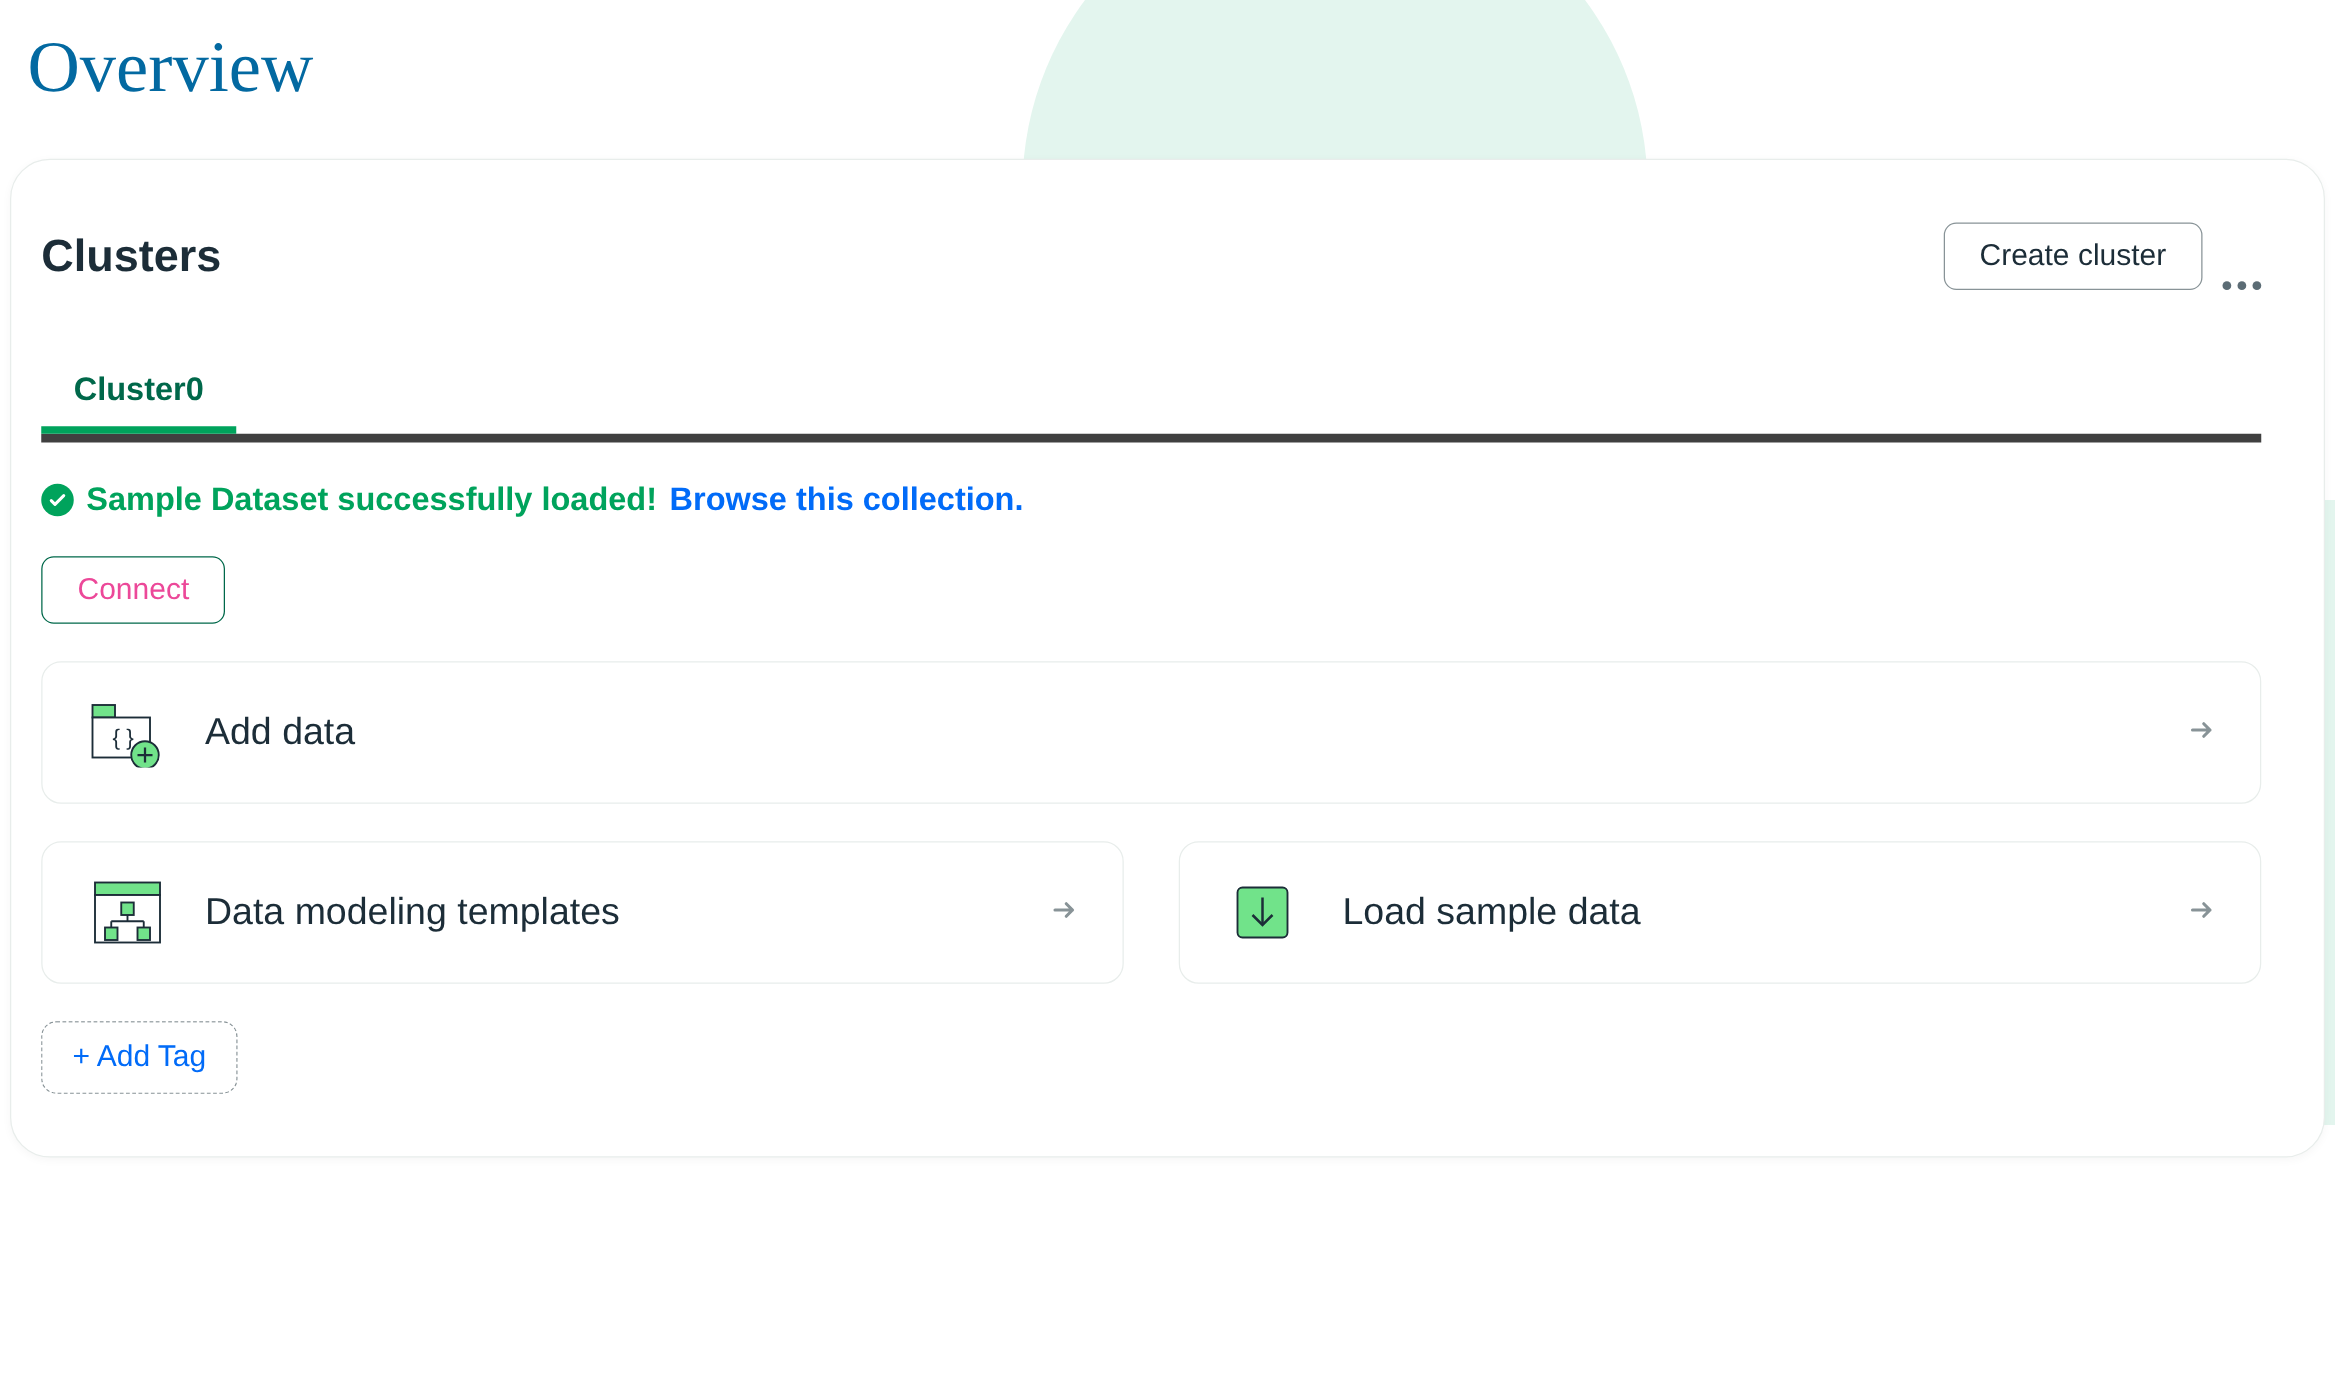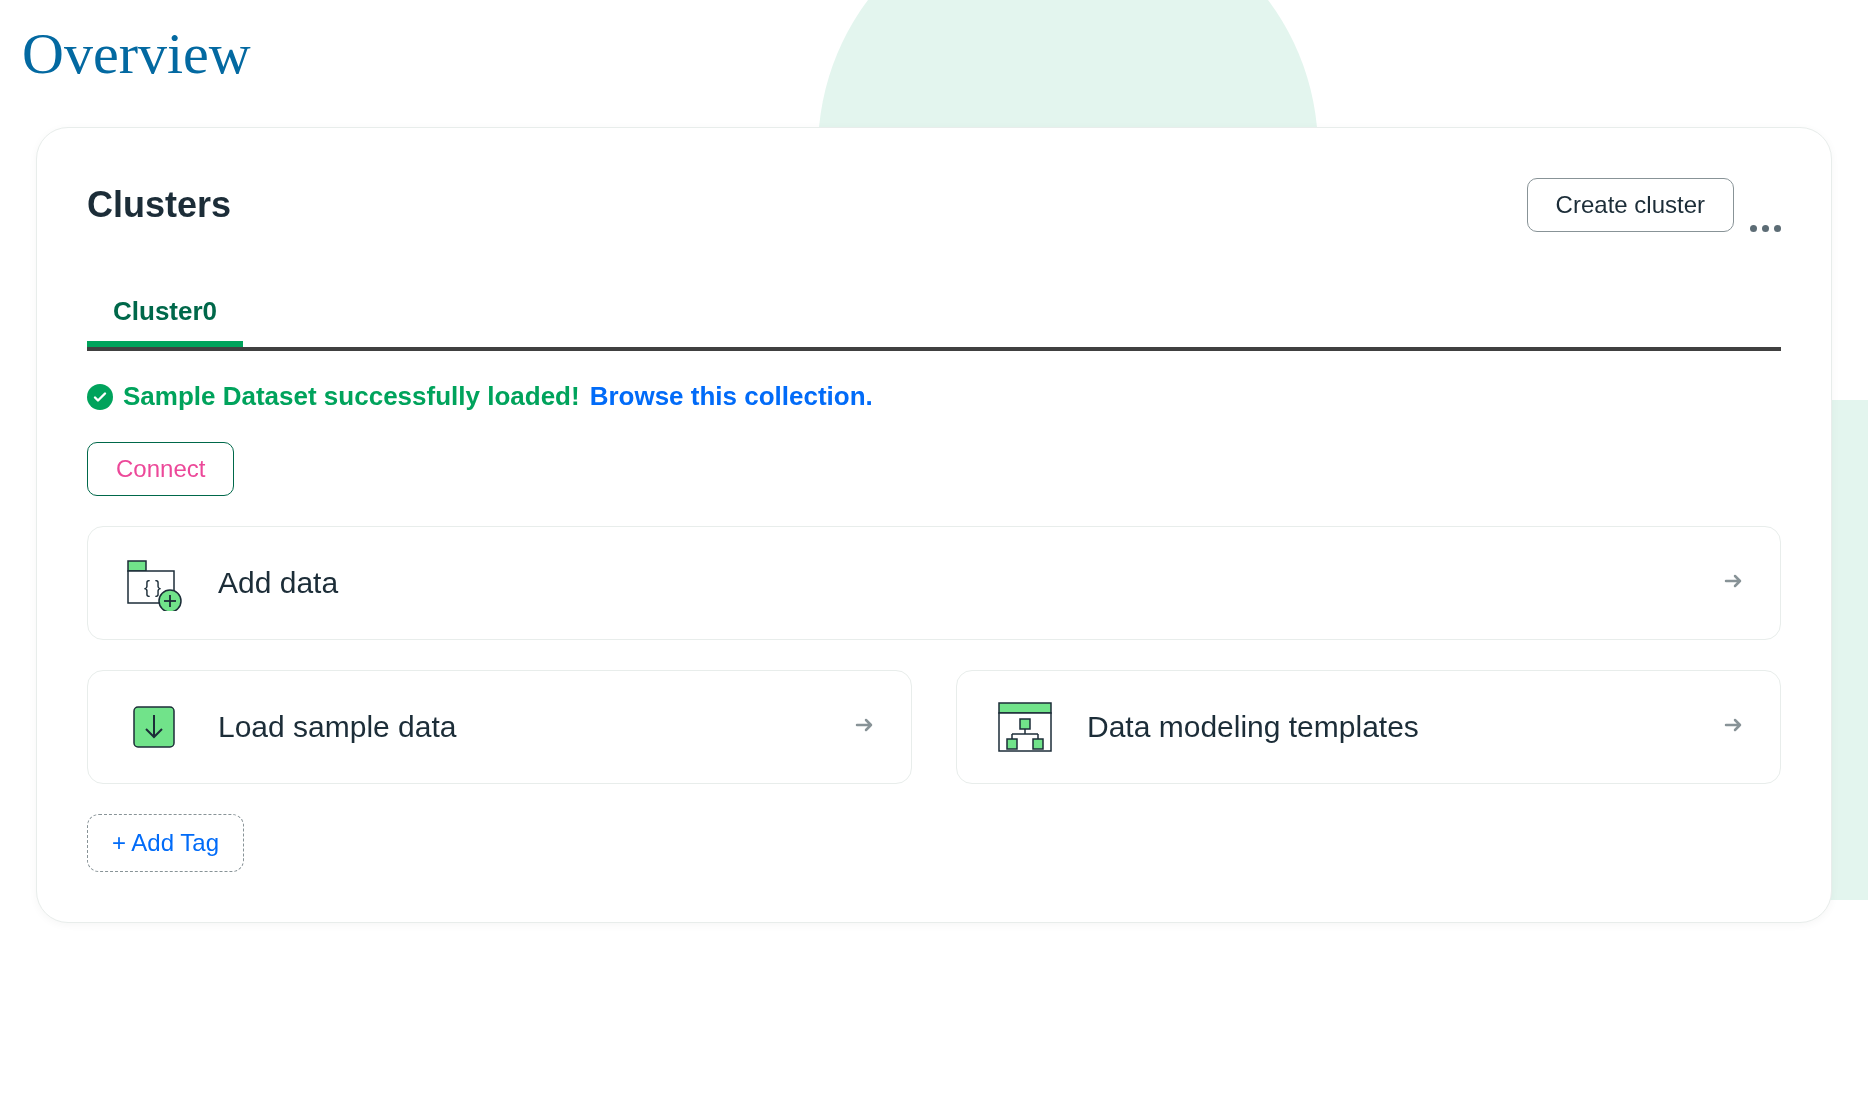--- a/index.html
+++ b/index.html
@@ -43,22 +43,22 @@
       font-weight: 400;
       color: #0369a1;
       margin: 20px 0 40px 22px;
     }
     .panel {
       position: relative;
       z-index: 1;
       background: #ffffff;
       border: 1px solid #E8EDEB;
       border-radius: 32px;
-      margin: 0 36px;
-      padding: 50px 50px 50px 50px;
+      margin: 0 8px;
+      padding: 50px 50px 50px 24px;
       box-shadow: 0 2px 8px rgba(0,0,0,0.04);
     }
     .panel-header {
       display: flex;
       justify-content: space-between;
       align-items: center;
       margin-bottom: 50px;
     }
     .panel-title {
       font-size: 36px;
@@ -93,21 +93,21 @@
       cursor: pointer;
     }
     .dots span {
       width: 7px;
       height: 7px;
       background: #5C6C75;
       border-radius: 50%;
     }
     .tabs {
       display: flex;
-      border-bottom: 4px solid #404040;
+      border-bottom: 7px solid #404040;
       margin-bottom: 30px;
     }
     .tab {
       padding: 14px 26px;
       font-size: 26px;
       font-weight: 600;
       color: #00684A;
       border-bottom: 6px solid #00A35C;
       cursor: pointer;
     }
@@ -248,38 +248,20 @@
       <div class="card-title">Add data</div>
     </div>
     <div class="arrow-icon">
       <svg width="24" height="24" viewBox="0 0 24 24">
           <path d="M4 12h14M13 7l5 5-5 5" stroke="#889397" stroke-width="2.5" fill="none" stroke-linecap="round" stroke-linejoin="round"></path>
         </svg>
     </div>
   </div>
 
   <div class="card-grid">
-    <div class="card">
-      <div class="card-left">
-        <div class="icon-box">
-          <svg width="48" height="48" viewBox="0 0 48 48">
-            <rect x="4" y="4" width="40" height="40" rx="4" fill="#71E38A" stroke="#1C2D38" stroke-width="1.5"></rect>
-            <line x1="24" y1="12" x2="24" y2="34" stroke="#1C2D38" stroke-width="2"></line>
-            <path d="M16 26 L24 34 L32 26" stroke="#1C2D38" stroke-width="2" fill="none"></path>
-          </svg>
-        </div>
-        <div class="card-title">Load sample data</div>
-      </div>
-      <div class="arrow-icon">
-        <svg width="24" height="24" viewBox="0 0 24 24">
-            <path d="M4 12h14M13 7l5 5-5 5" stroke="#889397" stroke-width="2.5" fill="none" stroke-linecap="round" stroke-linejoin="round"></path>
-          </svg>
-      </div>
-    </div>
-
     <div class="card">
       <div class="card-left">
         <div class="icon-box">
           <svg width="64" height="56" viewBox="0 0 64 56">
             <rect x="8" y="4" width="52" height="10" fill="#71E38A" stroke="#1C2D38" stroke-width="1.5"></rect>
             <rect x="8" y="14" width="52" height="38" fill="#ffffff" stroke="#1C2D38" stroke-width="1.5"></rect>
             <rect x="29" y="20" width="10" height="10" fill="#71E38A" stroke="#1C2D38" stroke-width="1.5"></rect>
             <rect x="16" y="40" width="10" height="10" fill="#71E38A" stroke="#1C2D38" stroke-width="1.5"></rect>
             <rect x="42" y="40" width="10" height="10" fill="#71E38A" stroke="#1C2D38" stroke-width="1.5"></rect>
             <line x1="34" y1="30" x2="34" y2="35" stroke="#1C2D38" stroke-width="1.5"></line>
@@ -289,16 +271,34 @@
           </svg>
         </div>
         <div class="card-title">Data modeling templates</div>
       </div>
       <div class="arrow-icon">
         <svg width="24" height="24" viewBox="0 0 24 24">
             <path d="M4 12h14M13 7l5 5-5 5" stroke="#889397" stroke-width="2.5" fill="none" stroke-linecap="round" stroke-linejoin="round"></path>
           </svg>
       </div>
     </div>
+
+    <div class="card">
+      <div class="card-left">
+        <div class="icon-box">
+          <svg width="48" height="48" viewBox="0 0 48 48">
+            <rect x="4" y="4" width="40" height="40" rx="4" fill="#71E38A" stroke="#1C2D38" stroke-width="1.5"></rect>
+            <line x1="24" y1="12" x2="24" y2="34" stroke="#1C2D38" stroke-width="2"></line>
+            <path d="M16 26 L24 34 L32 26" stroke="#1C2D38" stroke-width="2" fill="none"></path>
+          </svg>
+        </div>
+        <div class="card-title">Load sample data</div>
+      </div>
+      <div class="arrow-icon">
+        <svg width="24" height="24" viewBox="0 0 24 24">
+            <path d="M4 12h14M13 7l5 5-5 5" stroke="#889397" stroke-width="2.5" fill="none" stroke-linecap="round" stroke-linejoin="round"></path>
+          </svg>
+      </div>
+    </div>
   </div>
 
   <div class="add-tag">+ Add Tag</div>
 </div>
 
 </body></html>

